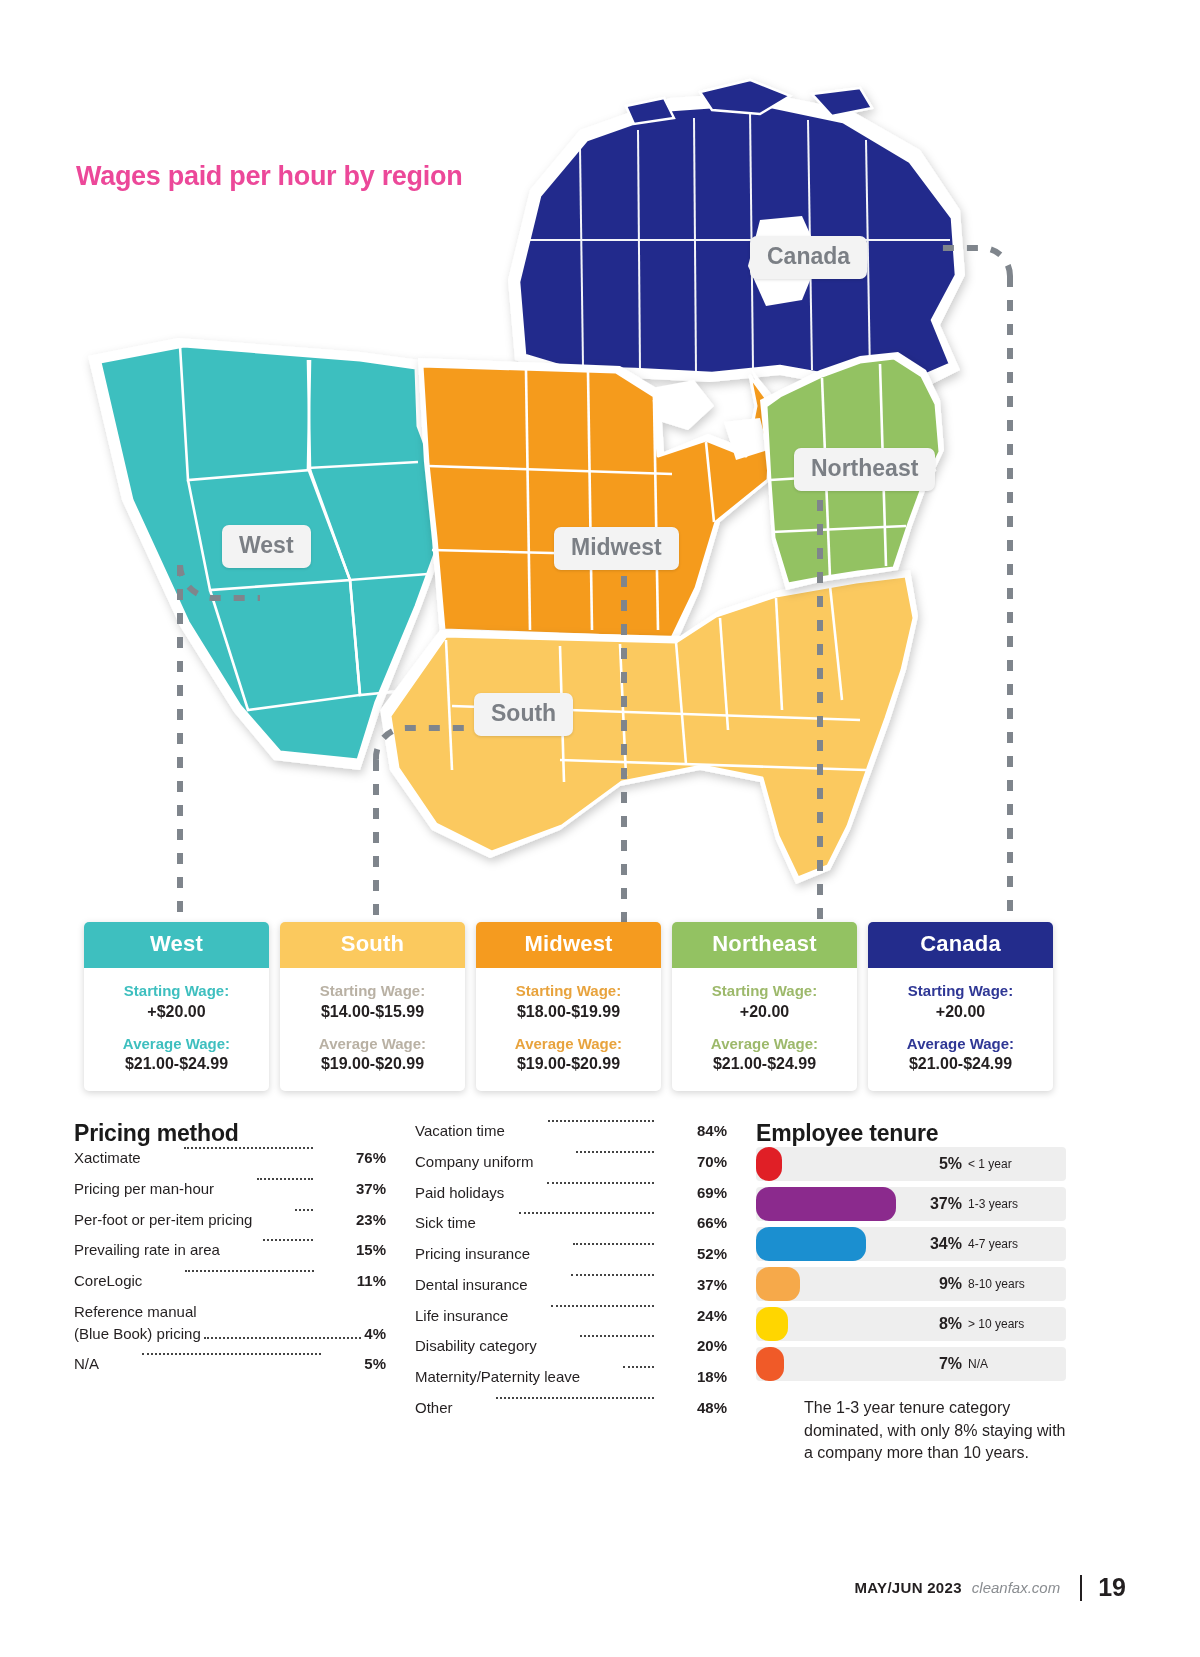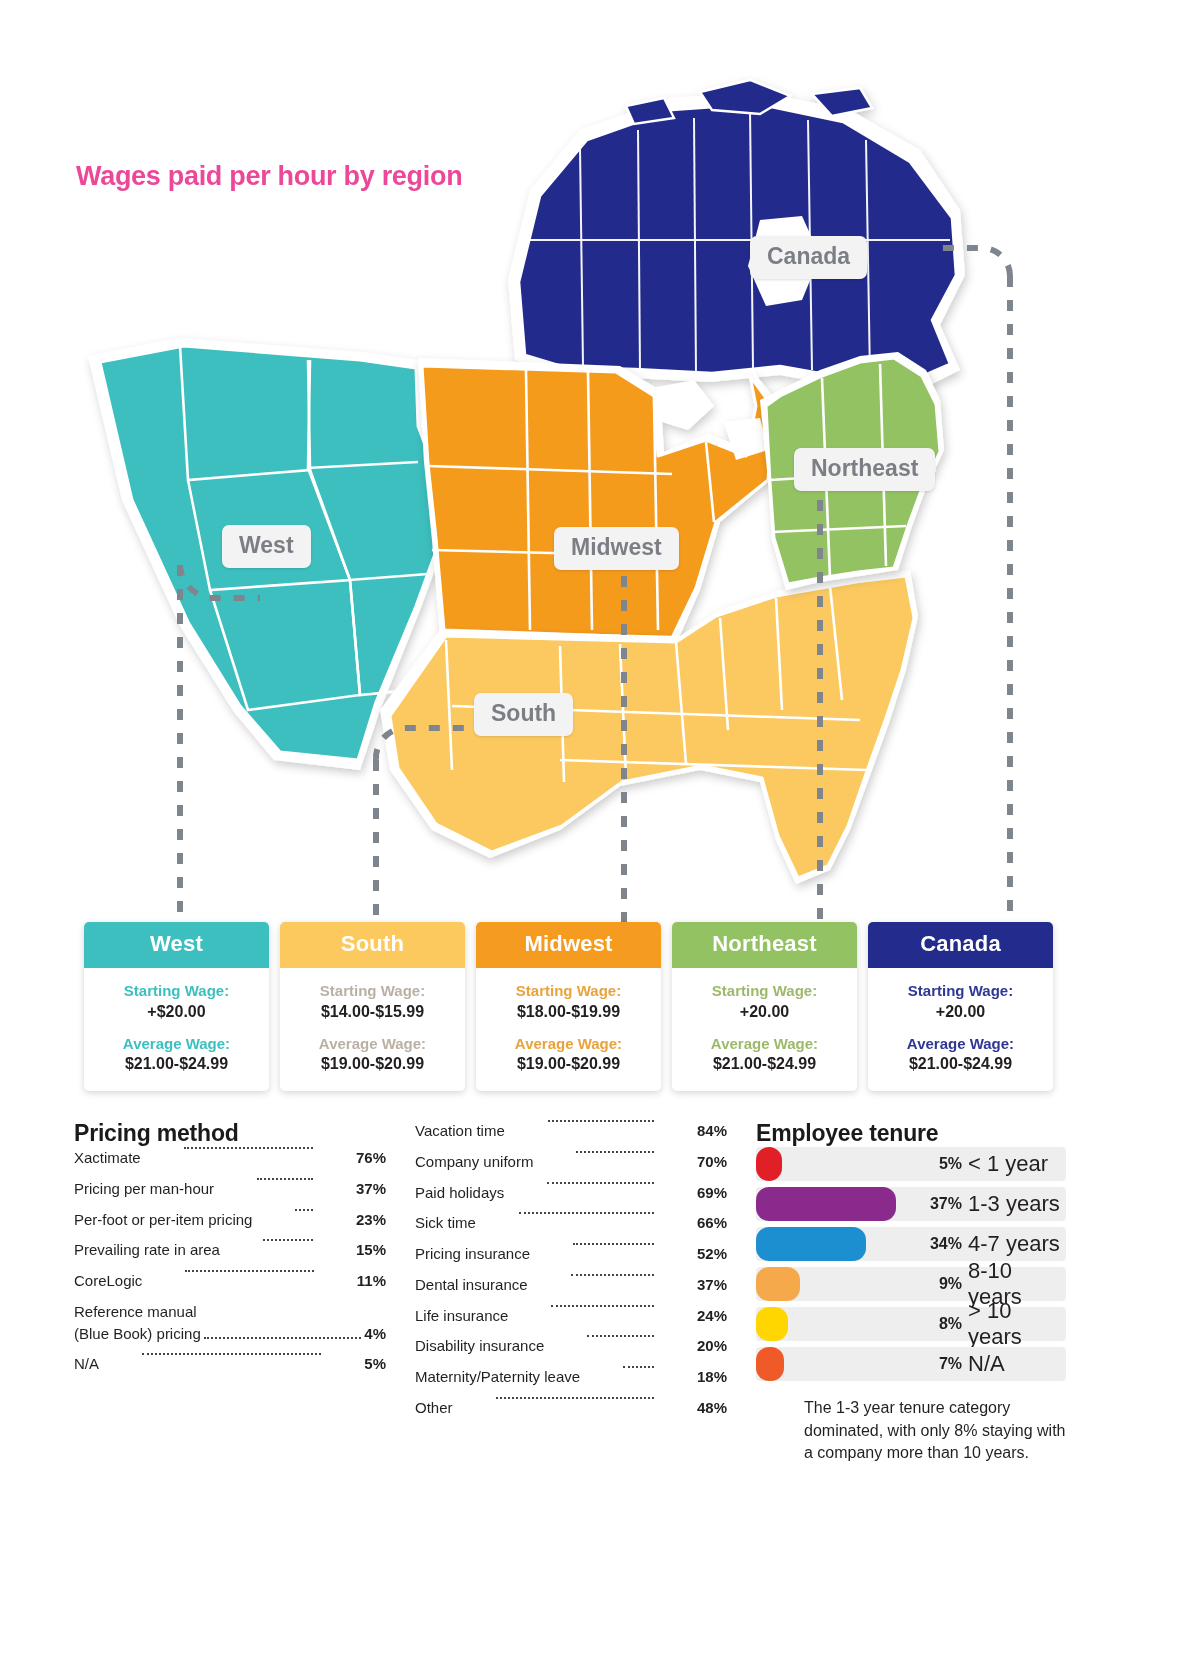--- a/index.html
+++ b/index.html
@@ -98,21 +98,21 @@
   .tenure-bar {
     position: absolute; left: 0; top: 0; bottom: 0;
     border-radius: 13px;
   }
   .tenure-pct {
     position: absolute; right: 104px;
     font-size: 16px; font-weight: bold; color: #231f20;
   }
   .tenure-lbl {
     position: absolute; left: 212px;
-    font-size: 22px; color: #231f20;
+    font-size: 12px; color: #231f20;
   }
   .tenure-note {
     margin-top: 16px; font-size: 16px; line-height: 1.42; color: #231f20; margin-left: 48px;
   }
 
   
   .footer {
     position: absolute; left: 74px; right: 74px; bottom: 55px;
     border-top: none;
     display: flex; align-items: center; justify-content: flex-end;
@@ -370,21 +370,21 @@
       <span class="lbl">Dental insurance</span>
       <span class="fill"></span>
       <span class="val">37%</span>
     </div>
     <div class="dot-row">
       <span class="lbl">Life insurance</span>
       <span class="fill"></span>
       <span class="val">24%</span>
     </div>
     <div class="dot-row">
-      <span class="lbl">Disability insurance</span>
+      <span class="lbl">Disability category</span>
       <span class="fill"></span>
       <span class="val">20%</span>
     </div>
     <div class="dot-row">
       <span class="lbl">Maternity/Paternity leave</span>
       <span class="fill"></span>
       <span class="val">18%</span>
     </div>
     <div class="dot-row">
       <span class="lbl">Other</span>
@@ -423,14 +423,20 @@
     </div>
     <div class="tenure-row">
       <span class="tenure-bar" style="background:#F05A28;width:28px"></span>
       <span class="tenure-pct">7%</span>
       <span class="tenure-lbl">N/A</span>
     </div>
 
     <div class="tenure-note">The 1-3 year tenure category dominated, with only 8% staying with a company more than 10 years.</div>
   </div>
 
+  <div class="footer">
+    <span class="footer-date">MAY/JUN 2023</span>
+    <span class="footer-site">cleanfax.com</span>
+    <span class="footer-div"></span>
+    <span class="footer-page">19</span>
+  </div>
 
 </div>
 
 </body></html>

